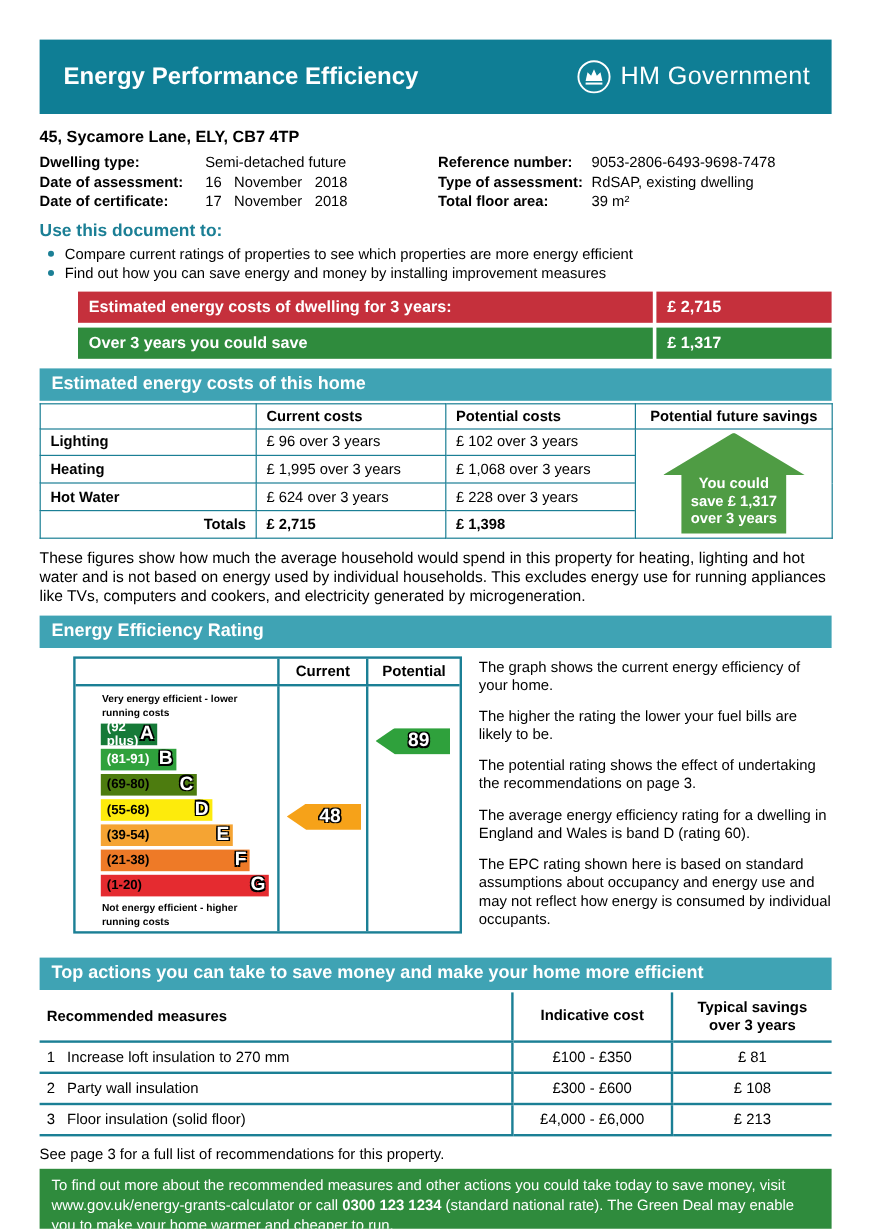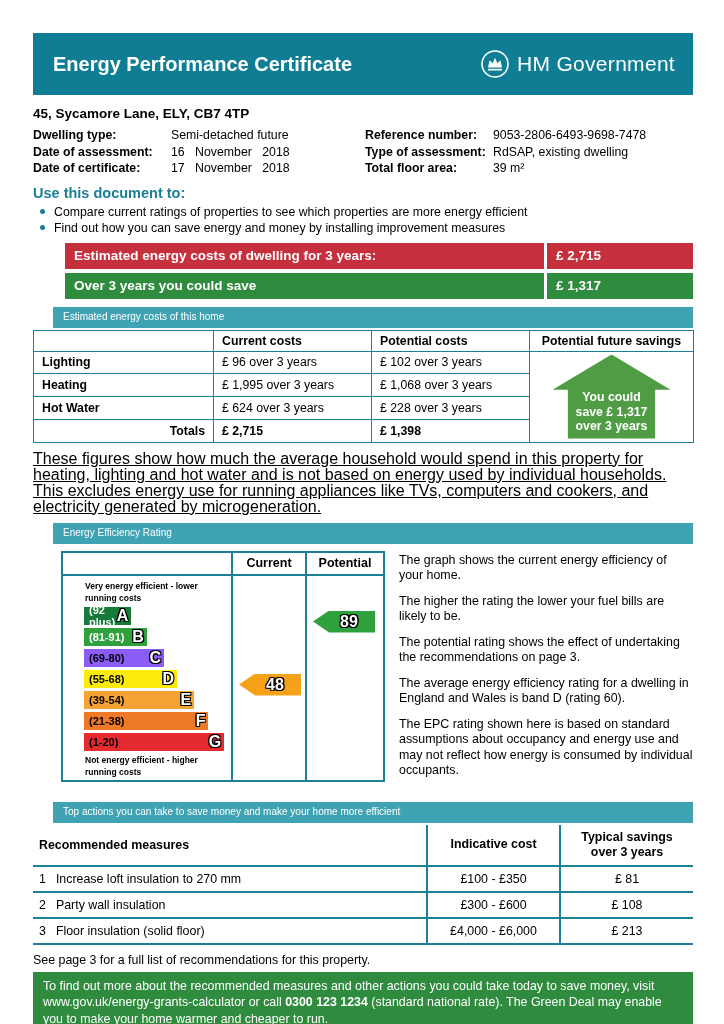--- a/index.html
+++ b/index.html
@@ -25,39 +25,39 @@
   .bullets { margin-top:3px; }
   .bullet { display:flex; font-size:12.3px; line-height:16px; }
   .bullet .dot { width:5px; height:5px; border-radius:50%; margin:5px 9px 0 7px; flex:none; }
 
   
   .cost-banner { display:flex; margin-top:4px; color:#fff; font-weight:bold; font-size:13.5px;padding-left:32px; }
   .cost-banner .main { flex:1; padding:5px 9px 6px; }
   .cost-banner .val { width:146px; margin-left:3px; padding:5px 9px 6px; }
   .banners { margin-top:7px; }
 
-  .section-banner { margin-top:8px; color:#fff; font-weight:normal; font-size:10px; padding:4px 10px 6px;margin-left:20px; }
+  .section-banner { margin-top:8px; color:#fff; font-weight:bold; font-size:15px; padding:4px 10px 6px; }
 
   
   table.costs { width:100%; border-collapse:collapse; margin-top:2px; font-size:12.3px; table-layout:fixed; }
   table.costs td, table.costs th { border:1px solid #1b7f95; padding:3px 8px; text-align:left; vertical-align:middle; }
   table.costs col.c0 { width:180px; } table.costs col.c1 { width:158px; }
   table.costs col.c2 { width:158px; } table.costs col.c3 { width:164px; }
   table.costs th.savings-h { text-align:center; }
   td.rowlabel { font-weight:bold; }
   td.totlabel { font-weight:bold; text-align:right !important; }
   td.totval { font-weight:bold; }
   td.savings-cell { padding:2px; text-align:center; }
 
   .house { width:118px; height:84px; margin:0 auto; color:#fff; font-weight:bold; font-size:12.3px;
     display:flex; flex-direction:column; justify-content:flex-end; align-items:center;
     padding-bottom:5px; line-height:14.5px;
     clip-path:polygon(50% 0, 100% 42%, 87% 42%, 87% 100%, 13% 100%, 13% 42%, 0 42%); }
 
-  .note { margin-top:8px; font-size:16px; line-height:16px;text-decoration:underline; }
+  .note { margin-top:8px; font-size:13px; line-height:16px; }
 
   
   .eer-body { display:flex; gap:14px; margin-top:7px; }
   .epc-chart { width:324px; flex:none; border:2px solid #1b7f95; align-self:flex-start;margin-left:28px; }
   .epc-grid { display:grid; grid-template-columns:1fr 74px 78px; }
   .epc-head { font-weight:bold; font-size:12.5px; text-align:center; padding:3px 0 4px;
     border-left:2px solid #1b7f95; border-bottom:2px solid #1b7f95; }
   .epc-head-blank { border-left:none; }
   .epc-left { padding:4px 4px 2px 21px; }
   .epc-col { border-left:2px solid #1b7f95; position:relative; }
@@ -86,21 +86,21 @@
 
   .see-page { margin-top:8px; font-size:12.4px; }
   .green-box { margin-top:5px; color:#fff; font-size:12.4px; line-height:16.5px; padding:6px 10px 8px; }
 </style>
 </head>
 <body>
 
 <div class="page">
 
   <div class="header" style="background: rgb(15, 126, 149);">
-    <div class="header-title">Energy Performance Certificate</div>
+    <div class="header-title">Energy Performance Efficiency</div>
     <div class="logo">
       <span style="display:inline-flex;">
         <svg width="30" height="30" viewBox="0 0 30 30">
           <circle cx="15" cy="15" r="13" fill="none" stroke="#fff" stroke-width="1.6"></circle>
           <path d="M8 18.5 L9.6 11.2 L12.6 14.2 L15 8.7 L17.4 14.2 L20.4 11.2 L22 18.5 Z" fill="#fff"></path>
           <rect x="8" y="19.8" width="14" height="1.7" fill="#fff"></rect>
         </svg>
       </span>
       <span>HM Government</span>
     </div>
@@ -228,21 +228,21 @@
                   <span class="epc-letter">A</span>
                 </div>
               </div>
               <div class="epc-band-row">
                 <div class="epc-bar" style="width: 44%; background: rgb(47, 161, 60);">
                   <span class="epc-range" style="color: rgb(255, 255, 255);">(81-91)</span>
                   <span class="epc-letter">B</span>
                 </div>
               </div>
               <div class="epc-band-row">
-                <div class="epc-bar" style="width: 56%; background: #8b5cf6;">
+                <div class="epc-bar" style="width: 56%; background: #4d7c0f;">
                   <span class="epc-range" style="color: rgb(0, 0, 0);">(69-80)</span>
                   <span class="epc-letter">C</span>
                 </div>
               </div>
               <div class="epc-band-row">
                 <div class="epc-bar" style="width: 65%; background: rgb(253, 235, 12);">
                   <span class="epc-range" style="color: rgb(0, 0, 0);">(55-68)</span>
                   <span class="epc-letter">D</span>
                 </div>
               </div>

